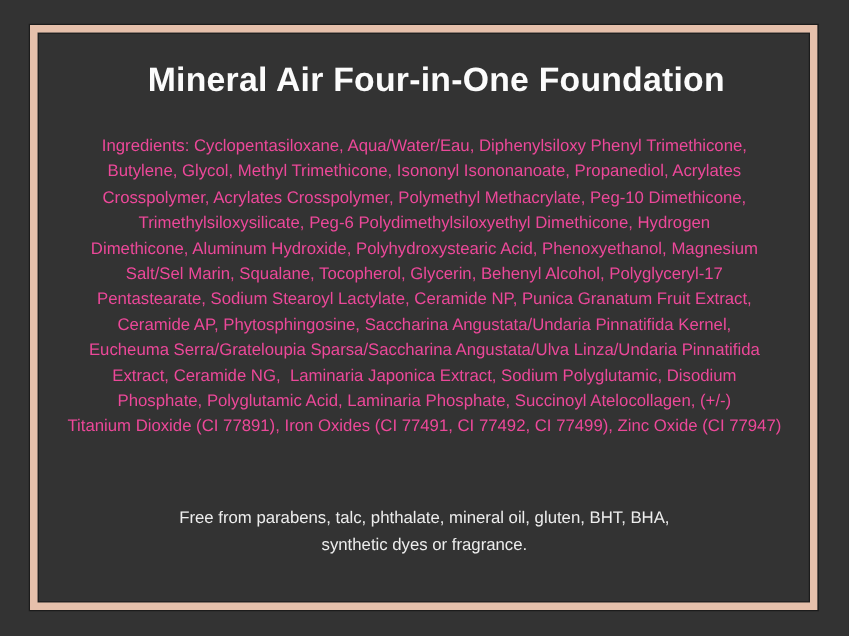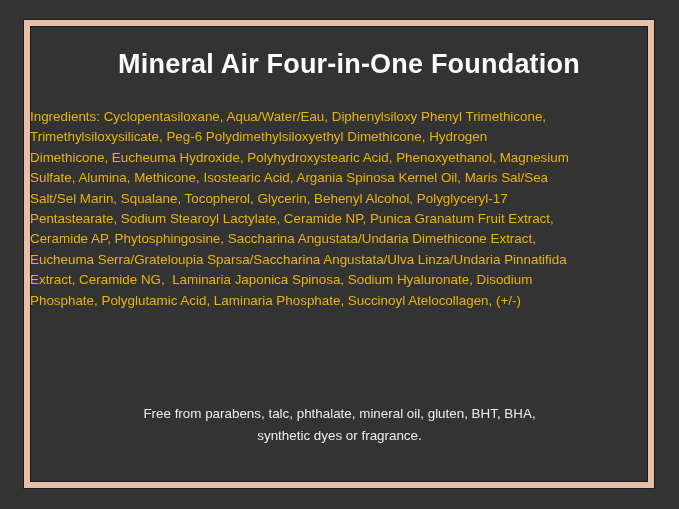--- a/index.html
+++ b/index.html
@@ -37,21 +37,22 @@
     color: #fbfbfb;
     letter-spacing: 0.2px;
     line-height: 32px;
     padding-left: 19px;
   }
   .ingredients {
     position: absolute;
     left: 30px;
     right: 30px;
     top: 107px;
-    color: #eab308;
+    text-align: center;
+    color: #ec4899;
     font-size: 13.4px;
     line-height: 20.4px;
   }
   .ingredients .line {
     white-space: pre;
   }
   .free-from {
     position: absolute;
     left: 30px;
     right: 30px;
@@ -68,28 +69,30 @@
 </head>
 <body>
 
 <div class="canvas">
   <div class="frame"></div>
 
   <div class="title">Mineral Air Four-in-One Foundation</div>
 
   <div class="ingredients">
       <div class="line">Ingredients: Cyclopentasiloxane, Aqua/Water/Eau, Diphenylsiloxy Phenyl Trimethicone,</div>
+      <div class="line">Butylene, Glycol, Methyl Trimethicone, Isononyl Isononanoate, Propanediol, Acrylates</div>
+      <div class="line">Crosspolymer, Acrylates Crosspolymer, Polymethyl Methacrylate, Peg-10 Dimethicone,</div>
       <div class="line">Trimethylsiloxysilicate, Peg-6 Polydimethylsiloxyethyl Dimethicone, Hydrogen</div>
-      <div class="line">Dimethicone, Eucheuma Hydroxide, Polyhydroxystearic Acid, Phenoxyethanol, Magnesium</div>
-      <div class="line">Sulfate, Alumina, Methicone, Isostearic Acid, Argania Spinosa Kernel Oil, Maris Sal/Sea</div>
+      <div class="line">Dimethicone, Aluminum Hydroxide, Polyhydroxystearic Acid, Phenoxyethanol, Magnesium</div>
       <div class="line">Salt/Sel Marin, Squalane, Tocopherol, Glycerin, Behenyl Alcohol, Polyglyceryl-17</div>
       <div class="line">Pentastearate, Sodium Stearoyl Lactylate, Ceramide NP, Punica Granatum Fruit Extract,</div>
-      <div class="line">Ceramide AP, Phytosphingosine, Saccharina Angustata/Undaria Dimethicone Extract,</div>
+      <div class="line">Ceramide AP, Phytosphingosine, Saccharina Angustata/Undaria Pinnatifida Kernel,</div>
       <div class="line">Eucheuma Serra/Grateloupia Sparsa/Saccharina Angustata/Ulva Linza/Undaria Pinnatifida</div>
-      <div class="line">Extract, Ceramide NG,  Laminaria Japonica Spinosa, Sodium Hyaluronate, Disodium</div>
+      <div class="line">Extract, Ceramide NG,  Laminaria Japonica Extract, Sodium Polyglutamic, Disodium</div>
       <div class="line">Phosphate, Polyglutamic Acid, Laminaria Phosphate, Succinoyl Atelocollagen, (+/-)</div>
+      <div class="line">Titanium Dioxide (CI 77891), Iron Oxides (CI 77491, CI 77492, CI 77499), Zinc Oxide (CI 77947)</div>
     </div>
 
   <div class="free-from">
       <div class="line">Free from parabens, talc, phthalate, mineral oil, gluten, BHT, BHA,</div>
       <div class="line">synthetic dyes or fragrance.</div>
     </div>
 </div>
 
 </body></html>

